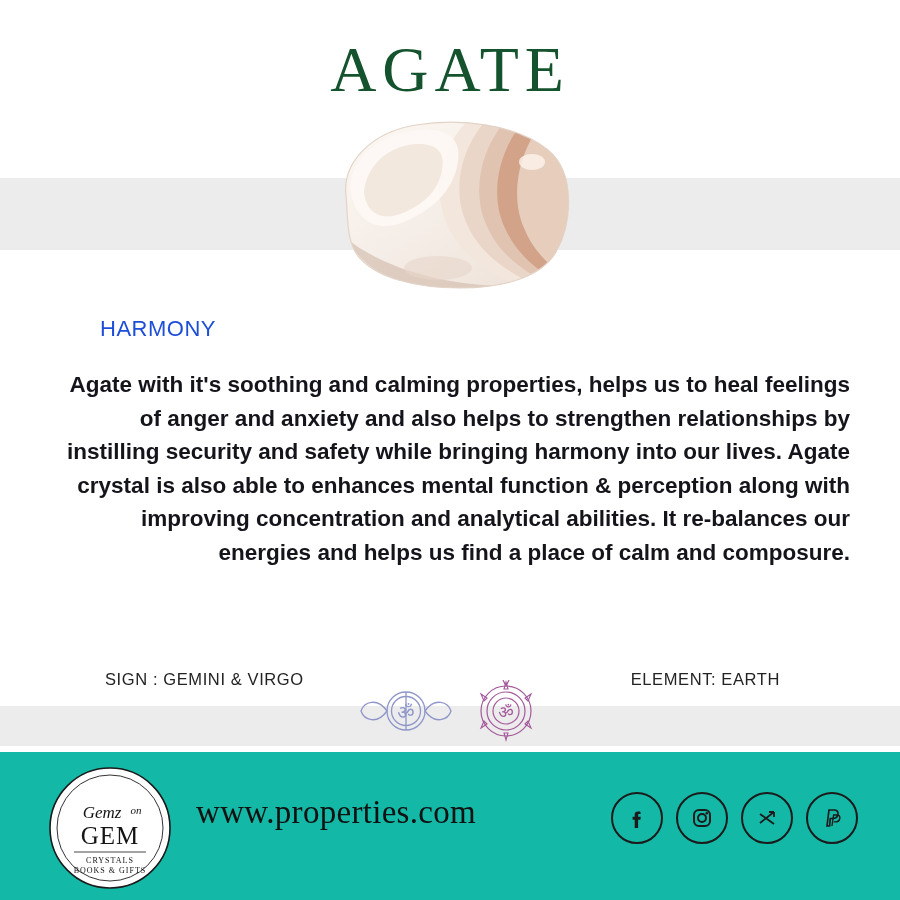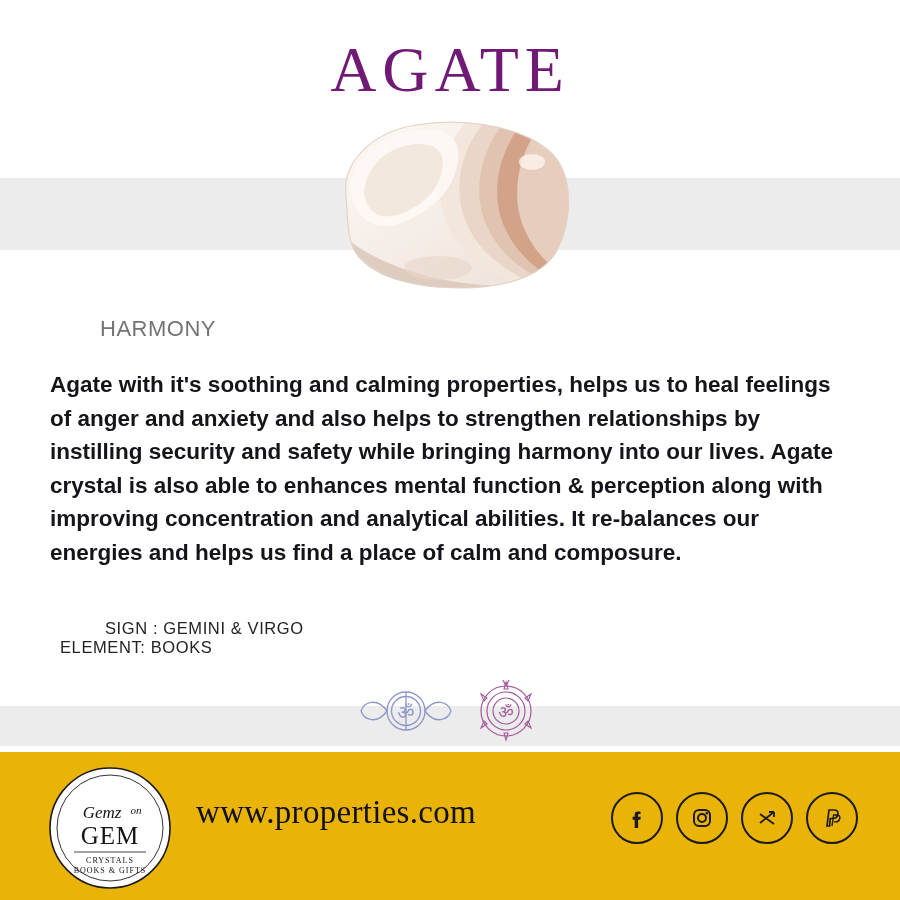--- a/index.html
+++ b/index.html
@@ -30,21 +30,21 @@
   
   .title {
     position: absolute;
     top: 34px;
     left: 0;
     width: 900px;
     text-align: center;
     font-family: "Liberation Serif", serif;
     font-size: 64px;
     letter-spacing: 6px;
-    color: #701a75;
+    color: #14532d;
     font-weight: 400;
     line-height: 72px;
   }
 
   
   .stone-wrap {
     position: absolute;
     top: 118px;
     left: 320px;
     width: 260px;
@@ -59,50 +59,49 @@
     left: 60px;
     width: 780px;
     display: flex;
     justify-content: space-between;
     align-items: baseline;
     padding: 0 40px;
   }
   .keyword {
     font-size: 22px;
     letter-spacing: 0.5px;
-    color: #737373;
+    color: #1d4ed8;
     font-weight: 400;
     white-space: nowrap;
   }
 
   
   .desc {
     position: absolute;
     top: 368px;
     left: 50px;
     width: 800px;
-    text-align: left;
+    text-align: right;
     font-size: 22.5px;
     line-height: 33.5px;
     color: #14141b;
     font-weight: 600;
   }
 
   
   .meta {
     position: absolute;
-    top: 619px;
+    top: 670px;
     left: 60px;
     width: 780px;
     display: flex;
     justify-content: space-between;
     font-size: 16.5px;
     letter-spacing: 0.6px;
     color: #232323;
-    flex-direction: column;
   }
   .meta-left { margin-left: 45px; }
   .meta-right { margin-right: 60px; }
 
   
   .chakras {
     position: absolute;
     top: 680px;
     left: 0;
     width: 900px;
@@ -112,21 +111,21 @@
     z-index: 4;
   }
 
   
   .footer {
     position: absolute;
     top: 752px;
     left: 0;
     width: 900px;
     height: 148px;
-    background: #eab308;
+    background: #14b8a6;
   }
   .logo {
     position: absolute;
     top: 10px;
     left: 44px;
     width: 132px;
     height: 132px;
   }
   .url {
     position: absolute;
@@ -204,21 +203,21 @@
   </div>
 
   <div class="keywords">
     <span class="keyword">HARMONY</span>
   </div>
 
   <div class="desc">Agate with it's soothing and calming properties, helps us to heal feelings of anger and anxiety and also helps to strengthen relationships by instilling security and safety while bringing harmony into our lives. Agate crystal is also able to enhances mental function &amp; perception along with improving concentration and analytical abilities. It re-balances our energies and helps us find a place of calm and composure.</div>
 
   <div class="meta">
     <span class="meta-left">SIGN : GEMINI &amp; VIRGO</span>
-    <span class="meta-right">ELEMENT: BOOKS</span>
+    <span class="meta-right">ELEMENT: EARTH</span>
   </div>
 
   <div class="chakras">
 
     <span>
       <svg width="96" height="62" viewBox="0 0 96 62" aria-hidden="true">
         <g fill="none" stroke="#8f96c9" stroke-width="1.3">
           <circle cx="48" cy="31" r="19"></circle>
           <circle cx="48" cy="31" r="14.5"></circle>
           <path d="M29,31 C19,17 6,22 3,31 C6,40 19,45 29,31 Z"></path>

